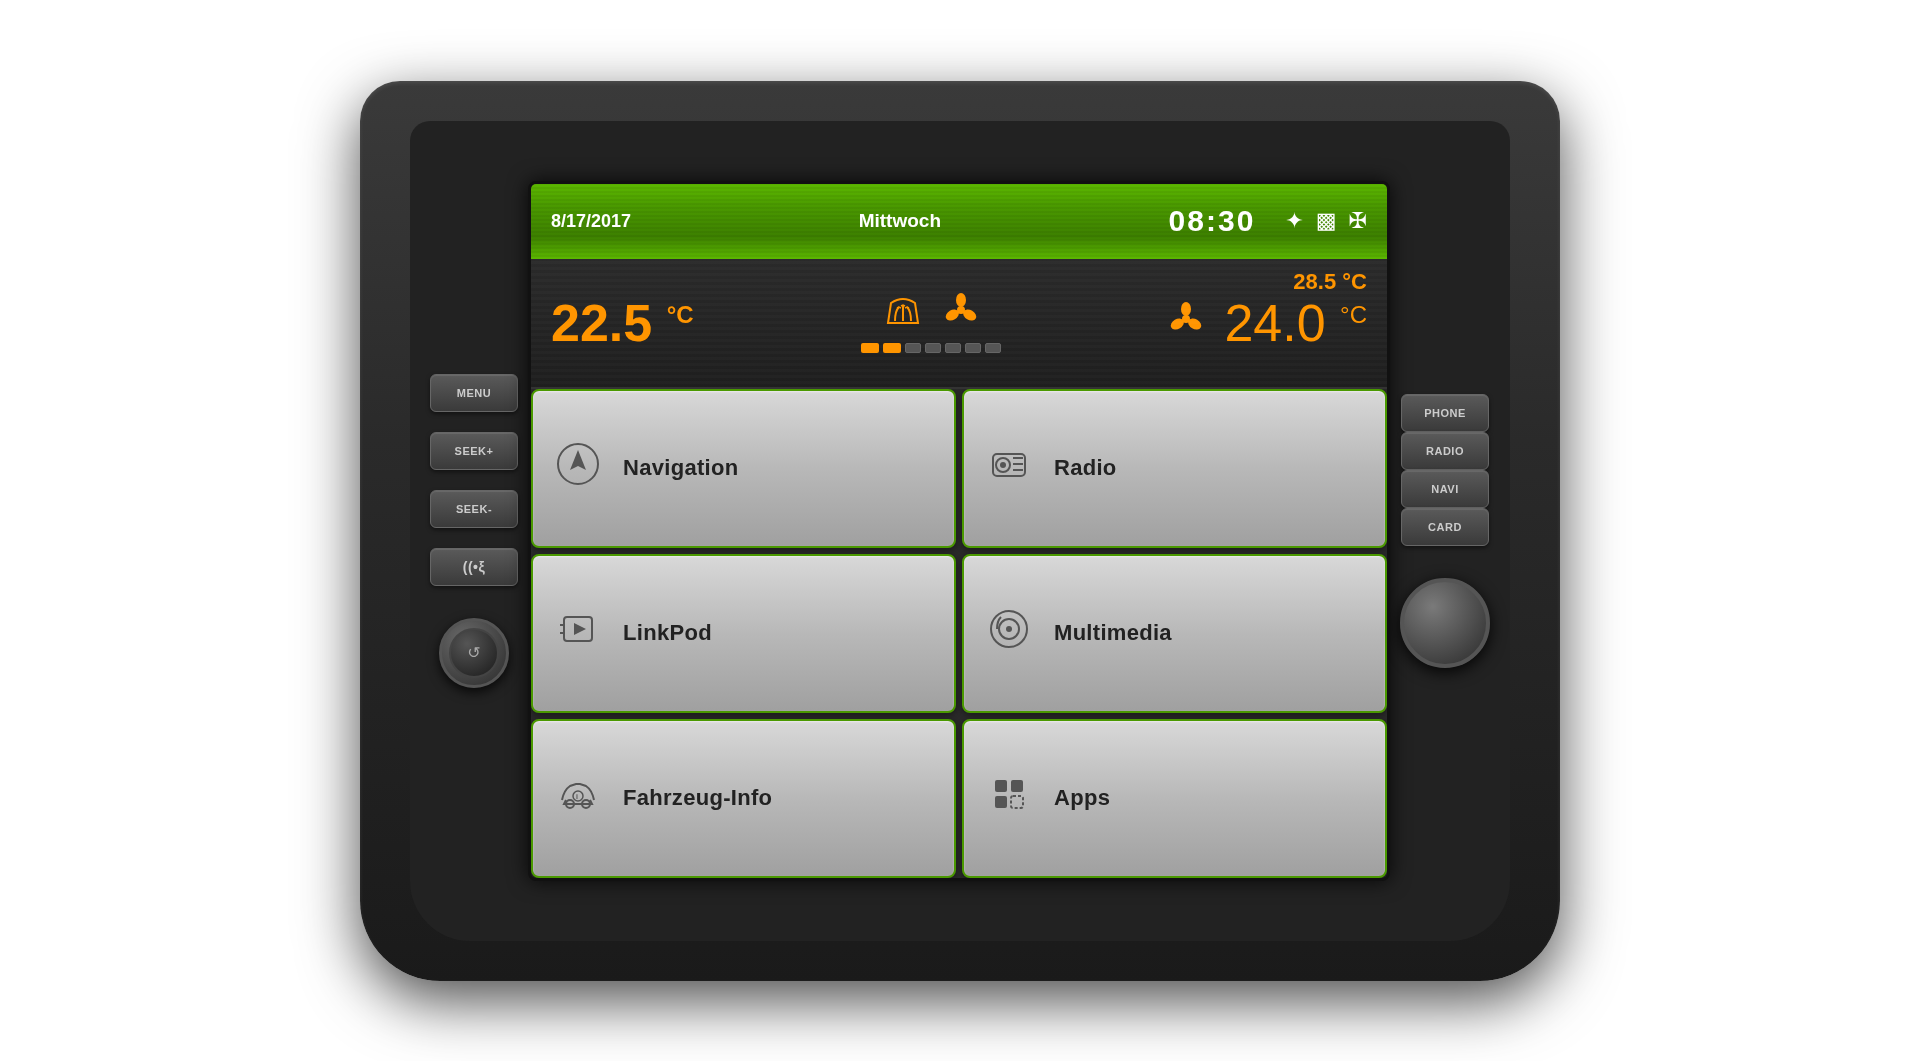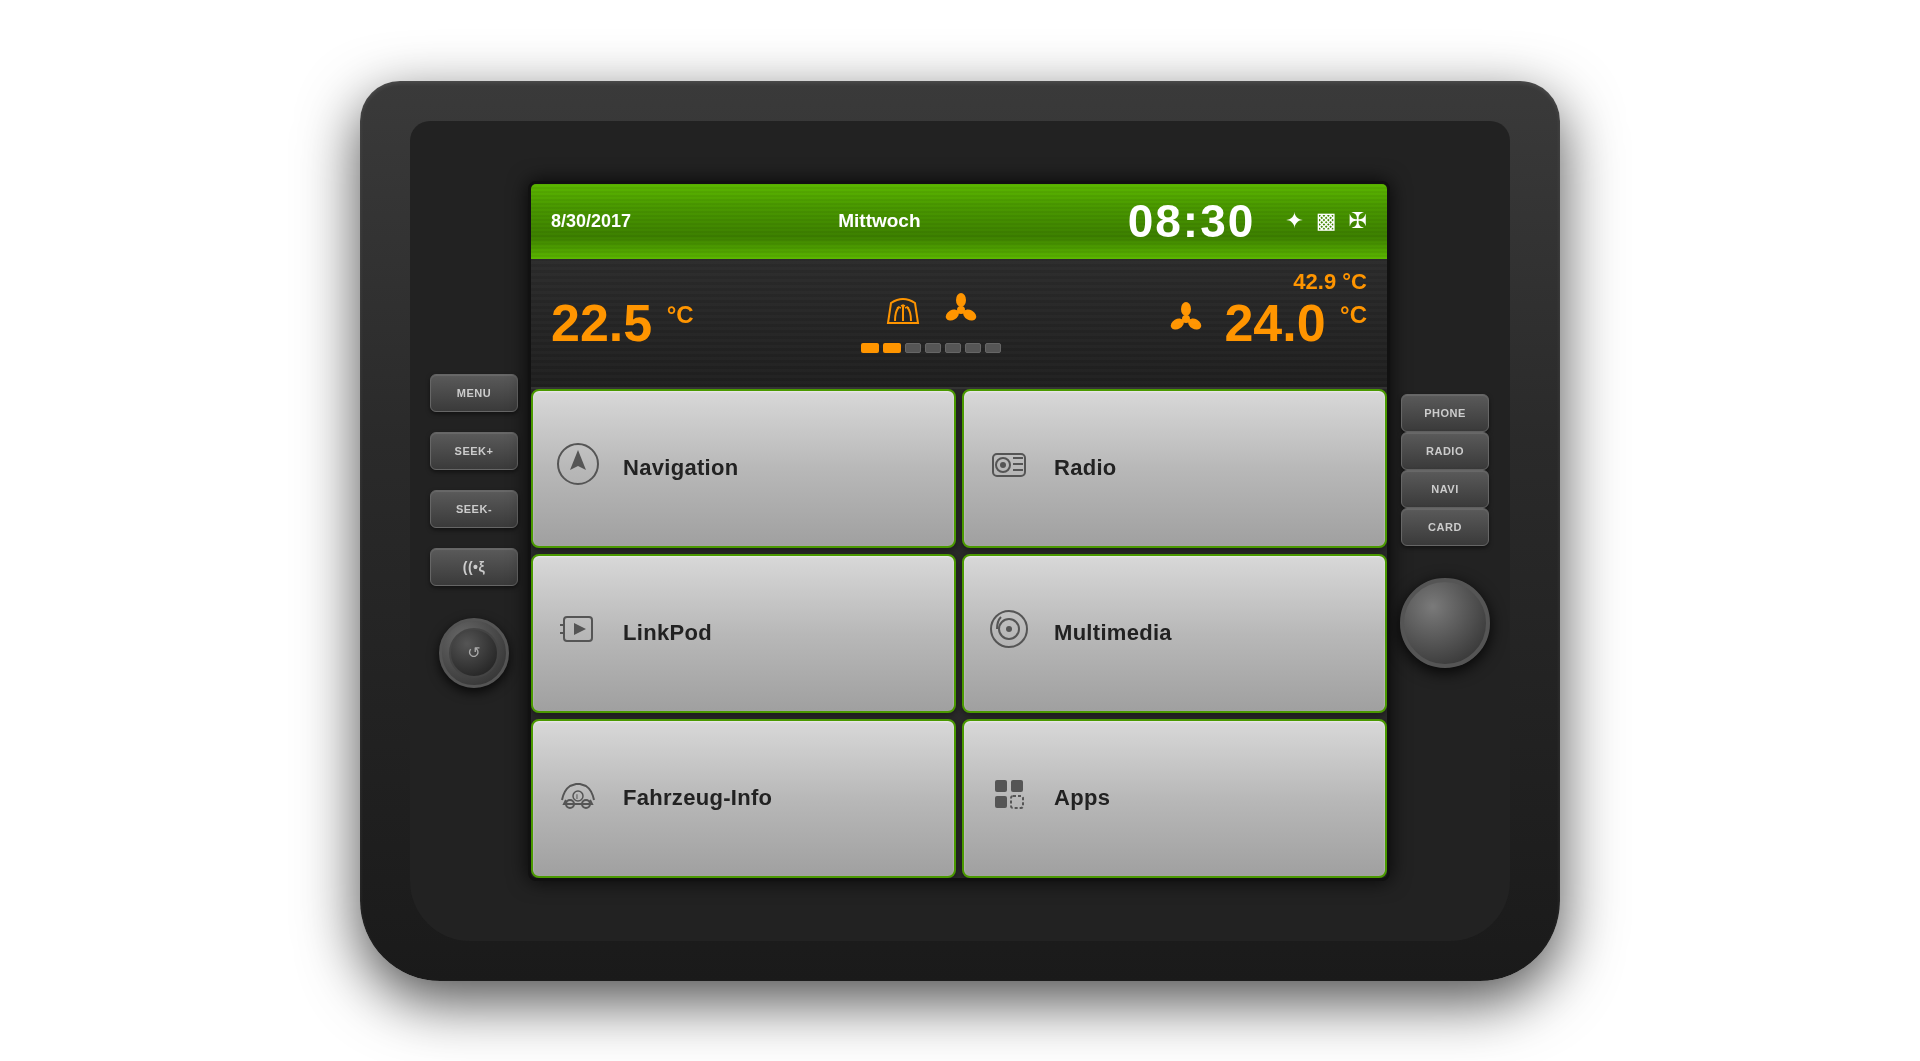--- a/index.html
+++ b/index.html
@@ -153,21 +153,21 @@
       color: #fff;
       font-size: 19px;
       font-weight: bold;
       margin-left: auto;
       margin-right: auto;
       z-index: 1;
     }
 
     .status-time {
       color: #fff;
-      font-size: 46px;
+      font-size: 30px;
       font-weight: bold;
       z-index: 1;
       letter-spacing: 2px;
       margin-right: 30px;
     }
 
     .status-icons {
       display: flex;
       gap: 12px;
       z-index: 1;
@@ -257,21 +257,21 @@
     }
 
     .fan-segment.inactive {
       background: #555;
       border: 1px solid #666;
     }
 
     .temp-right {
       color: #ff9500;
       font-size: 52px;
-      font-weight: bold;
+      font-weight: normal;
       z-index: 1;
     }
 
     
     .menu-grid {
       flex: 1;
       display: grid;
       grid-template-columns: 1fr 1fr;
       grid-template-rows: 1fr 1fr 1fr;
       gap: 6px;
@@ -343,33 +343,33 @@
             <span style="font-size:16px;">↺</span>
           </div>
         </div>
       </div>
     </div>
 
     <div class="screen-wrapper">
       <div class="screen">
 
         <div class="status-bar">
-          <span class="status-date">8/30/2017</span>
+          <span class="status-date">8/17/2017</span>
           <span class="status-day">Mittwoch</span>
           <span class="status-time">08:30</span>
           <div class="status-icons">
             <span class="status-icon">✦</span>
             <span class="status-icon">▩</span>
             <span class="status-icon">✠</span>
           </div>
         </div>
 
         <div class="climate-panel">
           <div class="temp-top-right">
-            <span>42.9</span>
+            <span>28.5</span>
             <span>°C</span>
           </div>
 
           <div class="temp-left">
             <span>22.5</span>
             <span class="temp-unit">°C</span>
           </div>
 
           <div class="climate-center">
             <div class="climate-icons-row">

